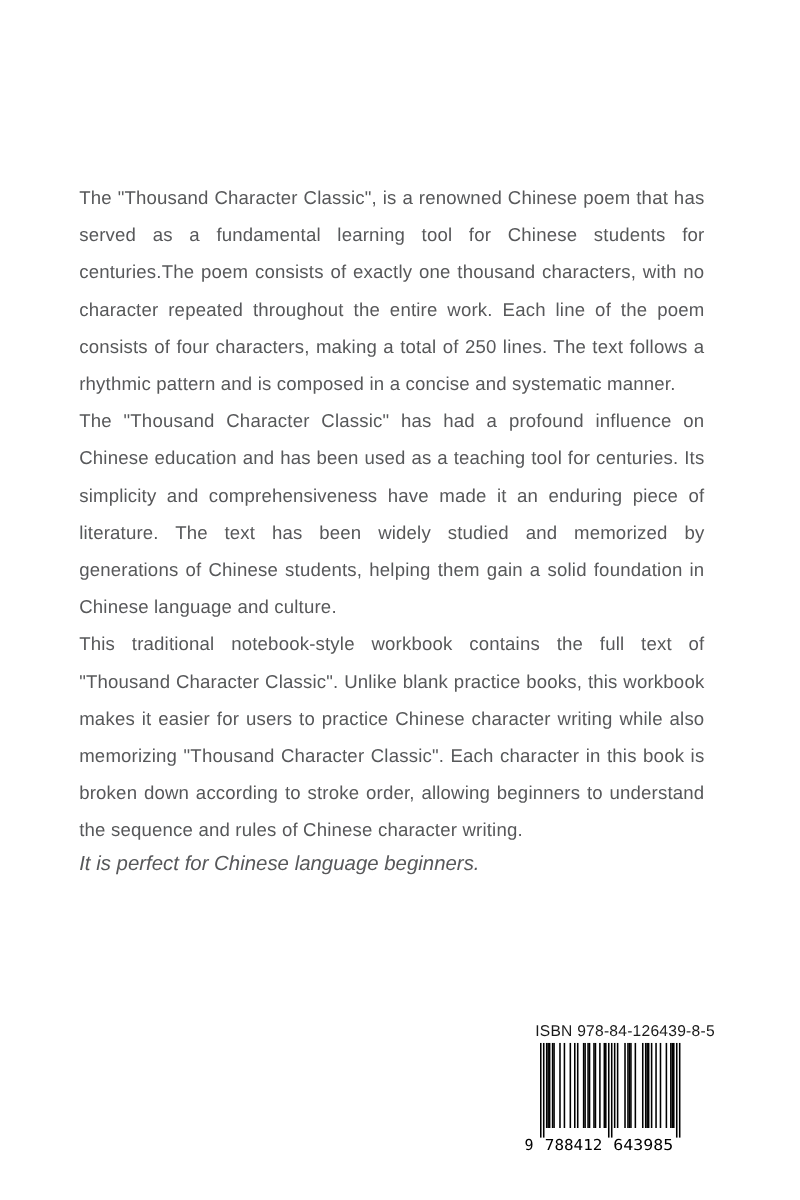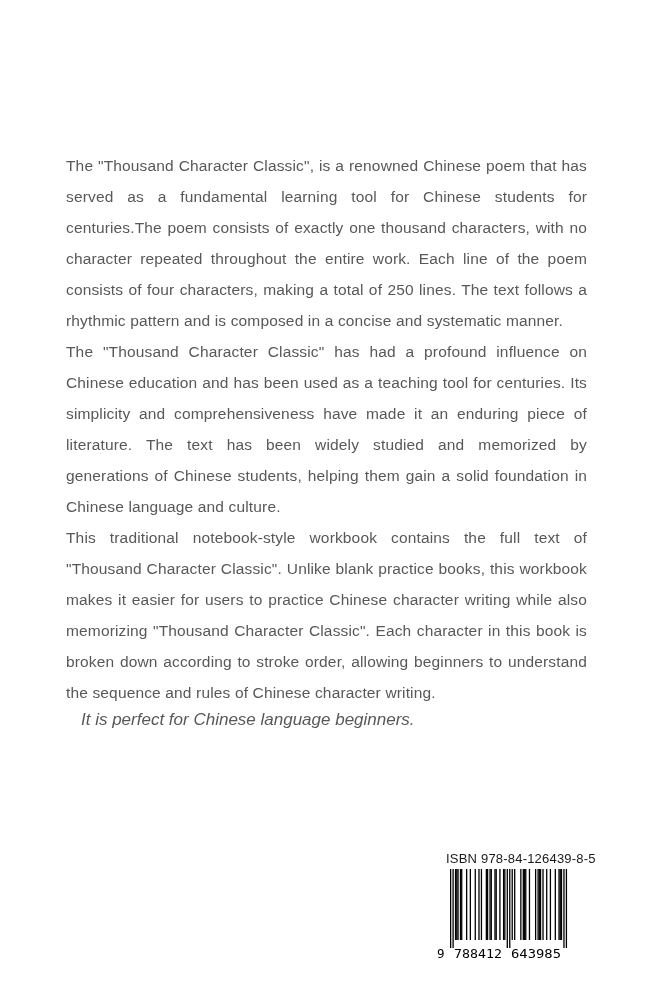--- a/index.html
+++ b/index.html
@@ -19,21 +19,21 @@
     color: #57585a;
     font-size: 15.5px;
     line-height: 31px;
     letter-spacing: 0.15px;
     text-align: justify;
     hyphens: none;
   }
   .description p { margin: 0; }
   .tagline {
     position: absolute;
-    left: 81px;
+    left: 66px;
     top: 708px;
     width: 521px;
     margin: 0;
     color: #57585a;
     font-size: 17px;
     font-style: italic;
     line-height: 24px;
   }
   .barcode-block {
     position: absolute;

